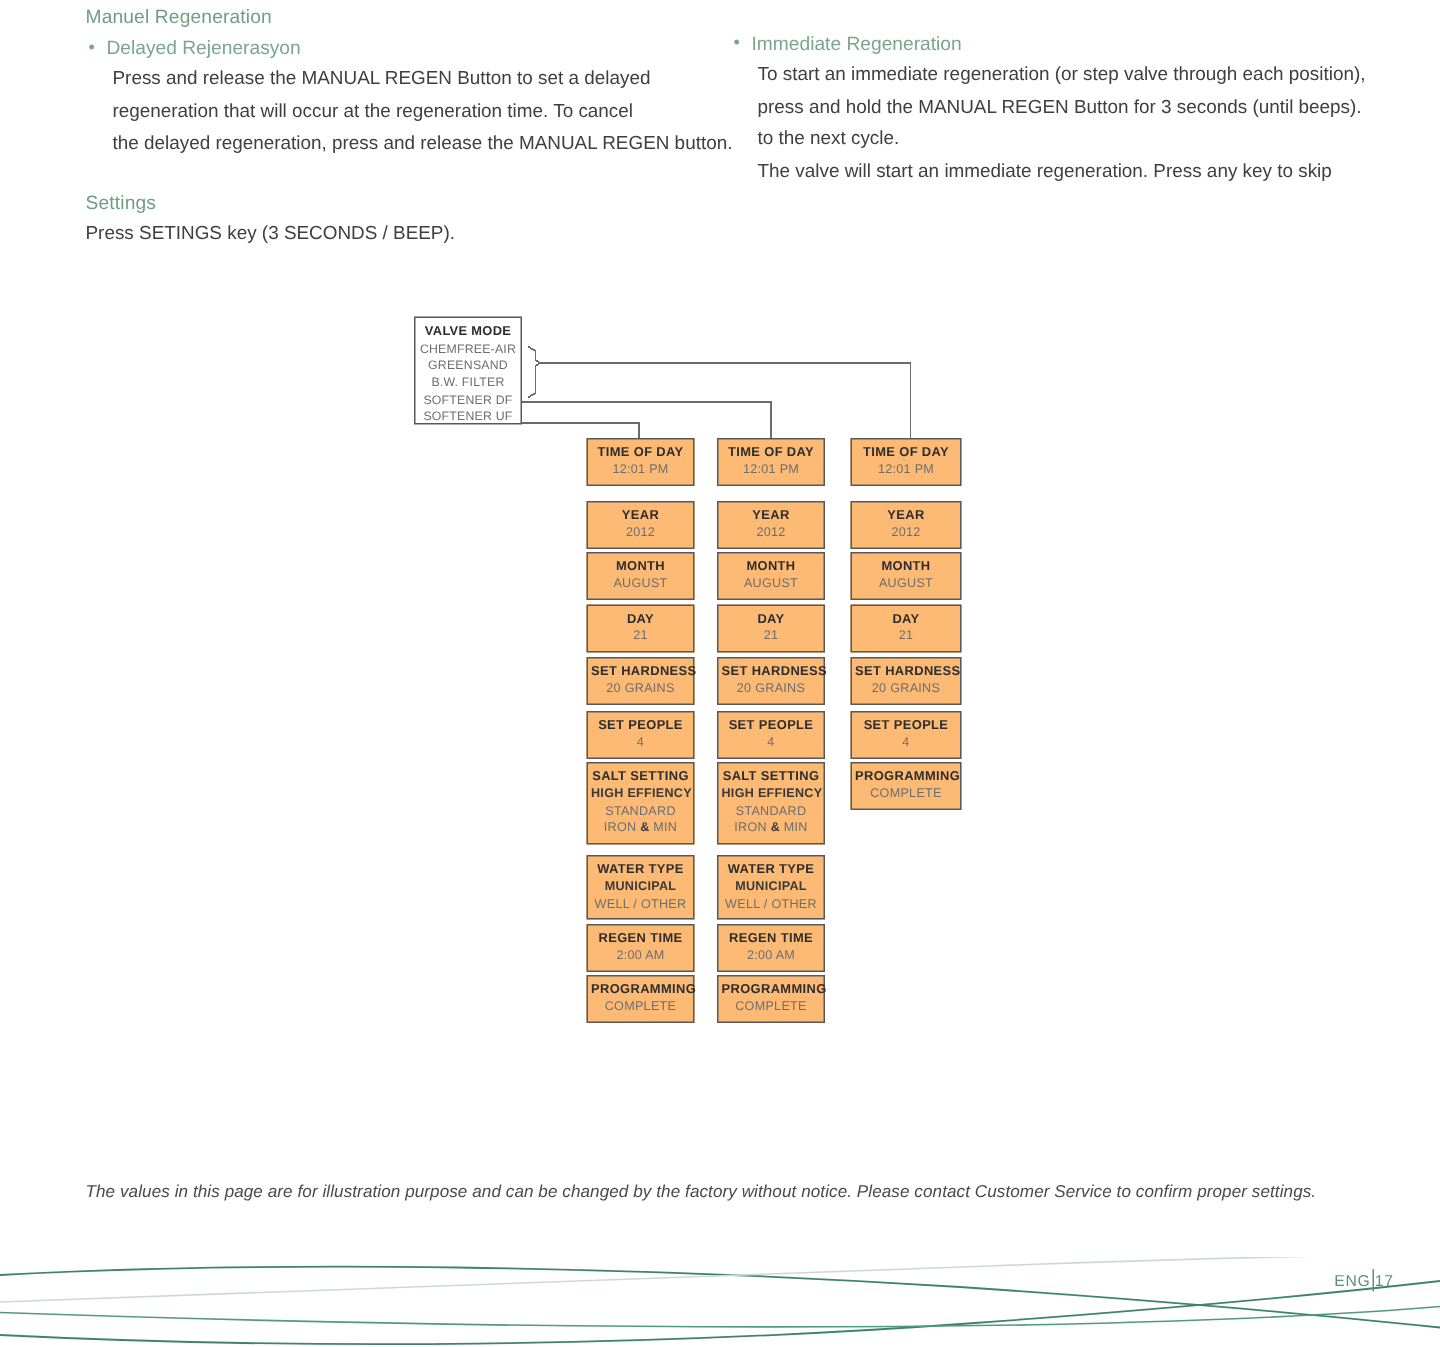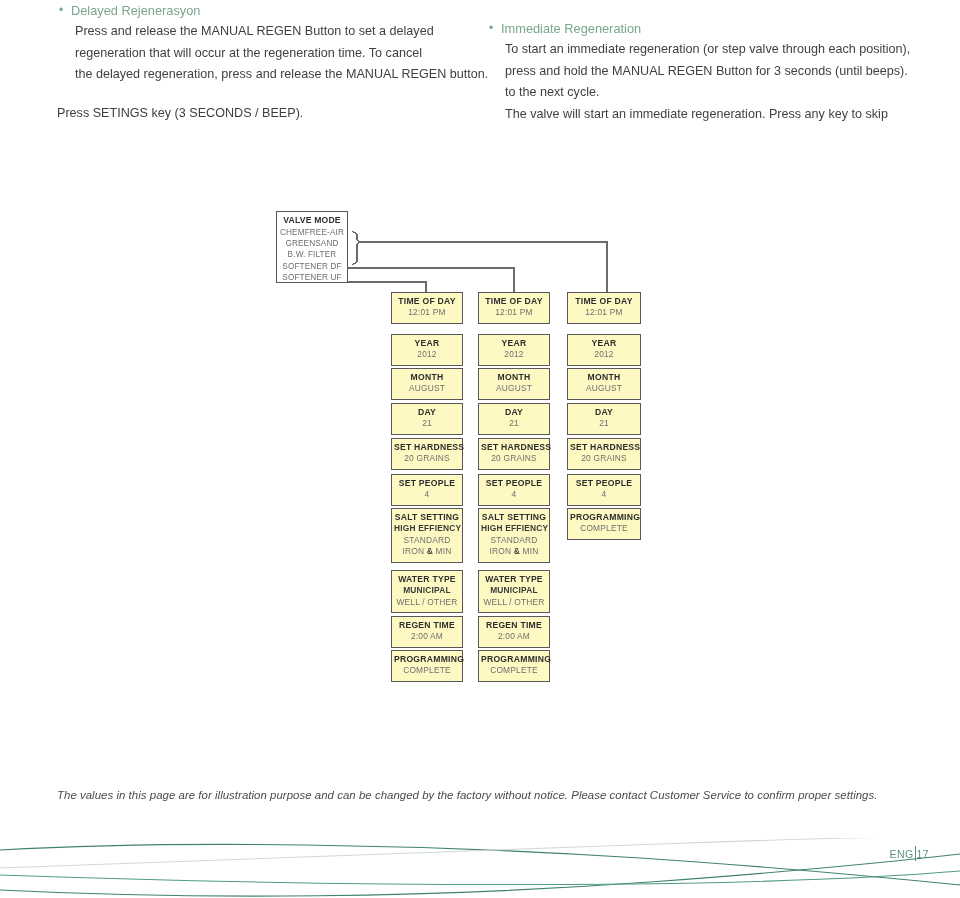--- a/index.html
+++ b/index.html
@@ -67,21 +67,21 @@
   #flow svg {
     position: absolute;
     left: 0; top: 0;
     width: 960px; height: 760px;
     overflow: visible;
   }
 
   .node {
     position: absolute;
     border: 1px solid #58585a;
-    background: #fef9c3;
+    background: #fdba74;
     box-sizing: border-box;
     text-align: center;
     padding: 3px 2px 4px;
   }
   .node .t {
     display: block;
     font-size: 8.6px;
     line-height: 11.4px;
     font-weight: bold;
     color: #2d2d2d;
@@ -168,25 +168,27 @@
     display: inline-block;
     width: 1px;
     height: 15px;
     background: #56937a;
   }
 </style>
 </head>
 <body>
 
 <div class="text-col" id="col-left">
+  <div class="heading">Manuel Regeneration</div>
   <div class="bullet-heading">Delayed Rejenerasyon</div>
   <div class="body-line">Press and release the MANUAL REGEN Button to set a delayed</div>
   <div class="body-line">regeneration that will occur at the regeneration time. To cancel</div>
   <div class="body-line">the delayed regeneration, press and release the MANUAL REGEN button.</div>
   <div class="spacer-sm"></div>
+  <div class="heading">Settings</div>
   <div class="body-line flush">Press SETINGS key (3 SECONDS / BEEP).</div>
 </div>
 
 <div class="text-col" id="col-right">
   <div class="bullet-heading">Immediate Regeneration</div>
   <div class="body-line">To start an immediate regeneration (or step valve through each position),</div>
   <div class="body-line">press and hold the MANUAL REGEN Button for 3 seconds (until beeps).</div>
   <div class="body-line">to the next cycle.</div>
   <div class="body-line">The valve will start an immediate regeneration. Press any key to skip</div>
 </div>

